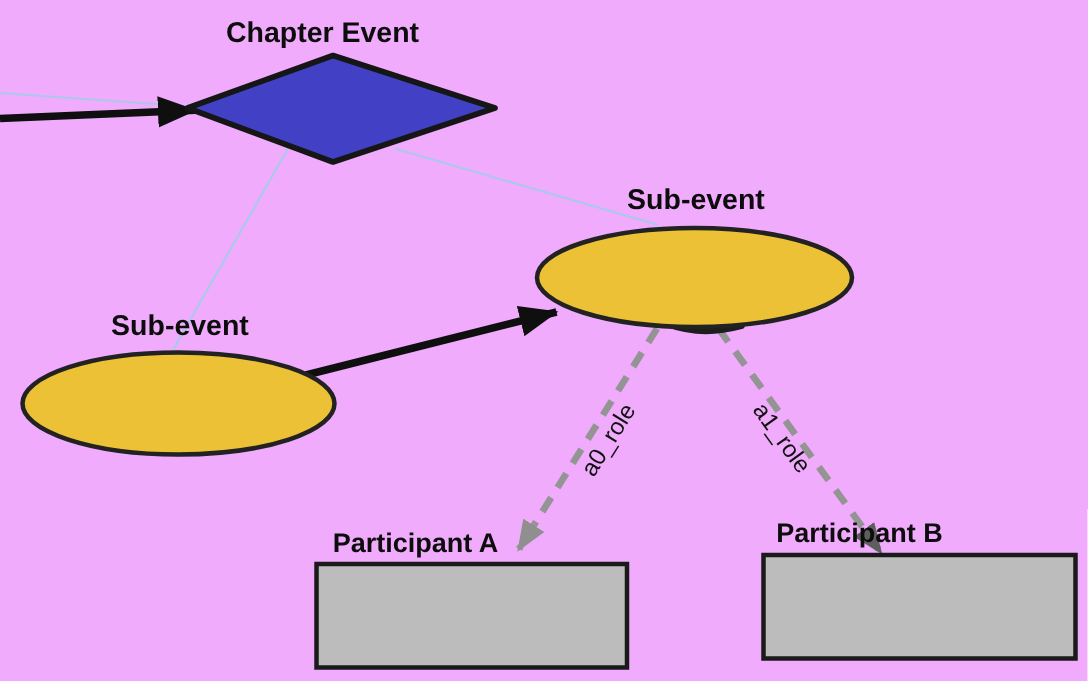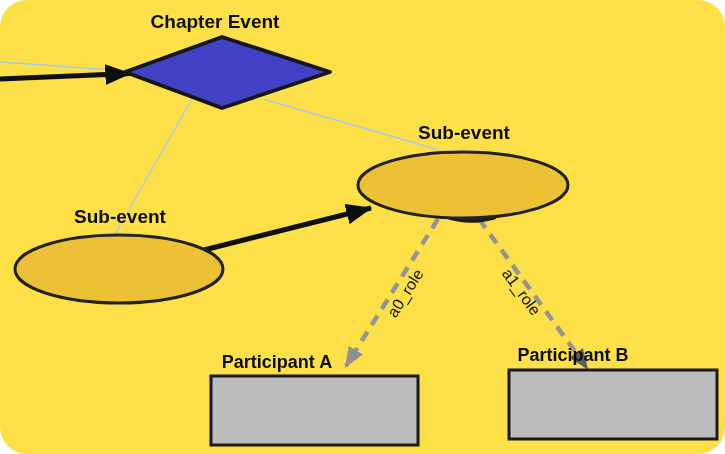--- a/index.html
+++ b/index.html
@@ -4,24 +4,23 @@
 <style>
   html, body {
     margin: 0;
     padding: 0;
     background: #ffffff;
   }
   .stage {
     position: relative;
     width: 725px;
     height: 454px;
-    background: #fde047;
+    background: #f0abfc;
     overflow: hidden;
     font-family: "Liberation Sans", sans-serif;
-    border-radius: 27px;
   }
   svg { display: block; }
   .node-label {
     font-family: "Liberation Sans", sans-serif;
     font-weight: 700;
     font-size: 19px;
     fill: #0d0d0d;
   }
   .node-label-sm {
     font-family: "Liberation Sans", sans-serif;

